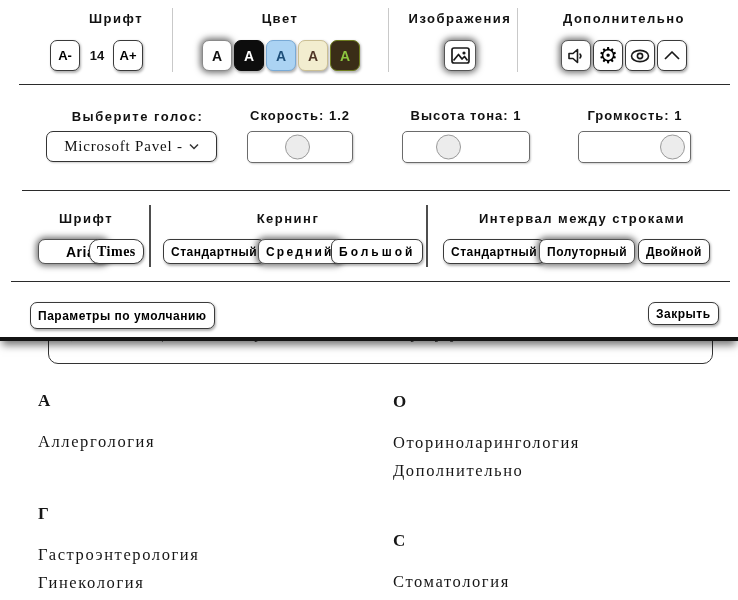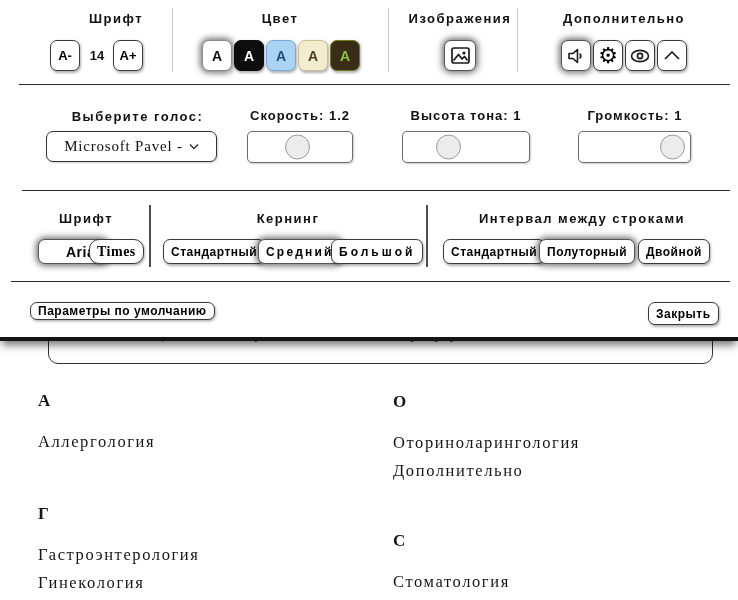--- a/index.html
+++ b/index.html
@@ -199,15 +199,15 @@
   <button class="btn pill" style="left:163px;top:239px;">Стандартный</button>
   <button class="btn pill sel" style="left:258px;top:239px;letter-spacing:2.2px;">Средний</button>
   <button class="btn pill" style="left:331px;top:239px;letter-spacing:3px;">Большой</button>
 
   <button class="btn pill" style="left:443px;top:239px;">Стандартный</button>
   <button class="btn pill sel" style="left:539px;top:239px;">Полуторный</button>
   <button class="btn pill" style="left:638px;top:239px;">Двойной</button>
 
   <div class="hdiv" style="left:11px;right:8px;top:281px;"></div>
 
-  <button class="btn pill" style="left:30px;top:302px;height:18px;">Параметры по умолчанию</button>
+  <button class="btn pill" style="left:30px;top:302px;height:27px;">Параметры по умолчанию</button>
   <button class="btn pill" style="left:648px;top:302px;height:23px;">Закрыть</button>
 </div>
 
 </body></html>

